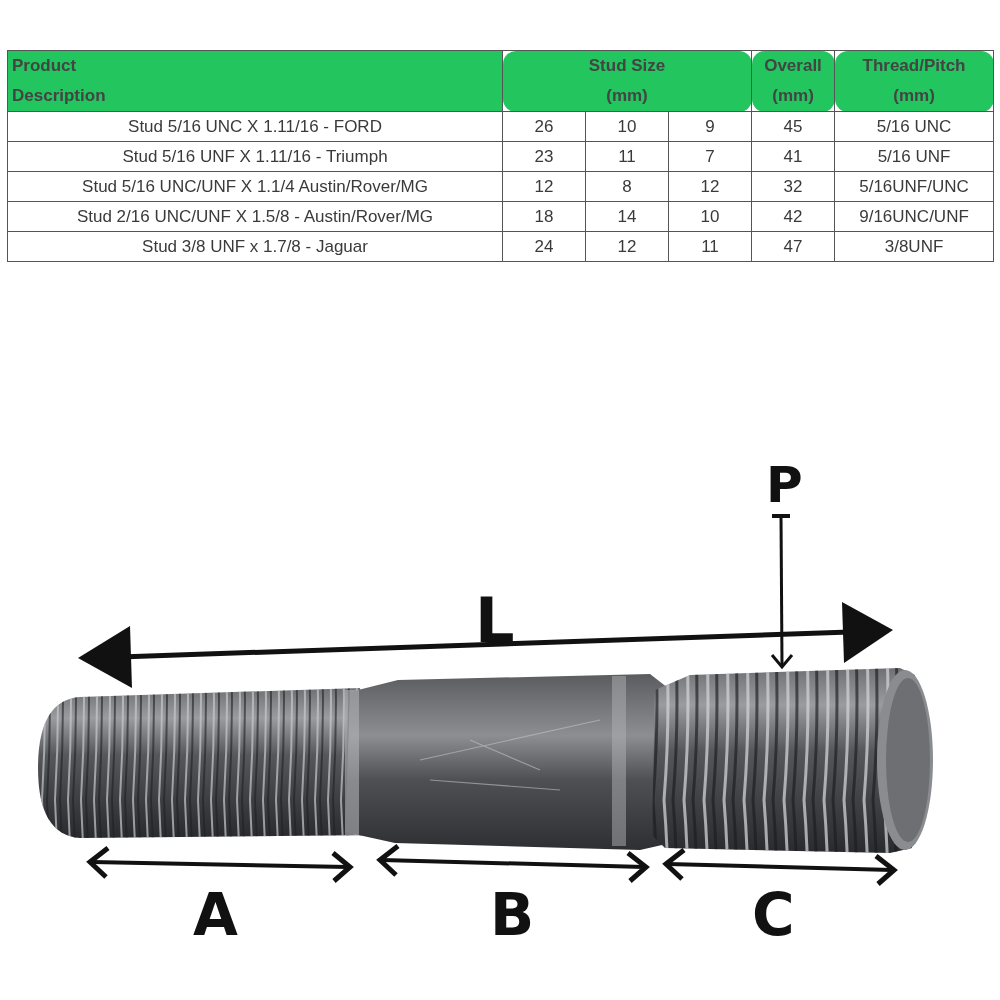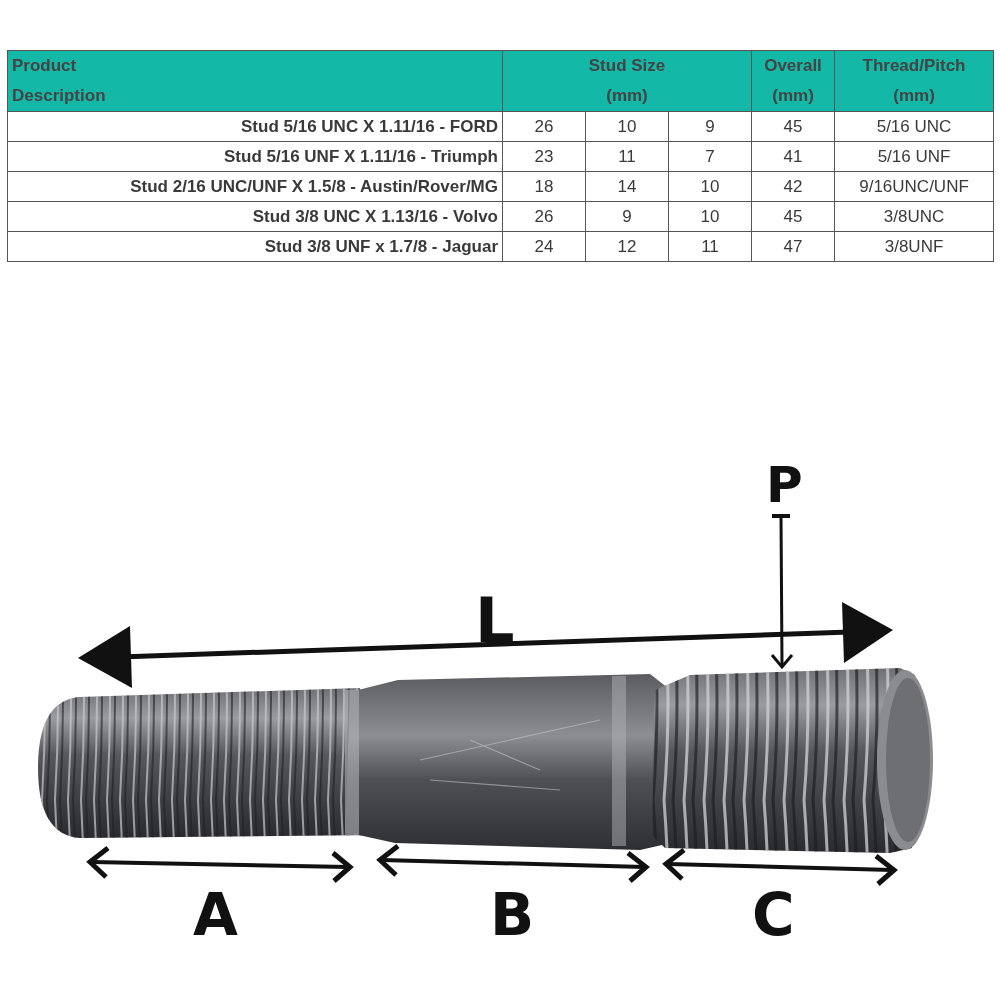--- a/index.html
+++ b/index.html
@@ -1,24 +1,24 @@
 <!DOCTYPE html>
 <html><head>
 <meta charset="utf-8">
 <style>
   html, body { margin:0; padding:0; background:#ffffff; }
   body { width:1000px; height:1000px; position:relative; overflow:hidden; font-family:"Liberation Sans", "DejaVu Sans", sans-serif; color:#3a3a3a; }
   .spec-table { position:absolute; left:7px; top:50px; width:986px; border-collapse:collapse; table-layout:fixed; font-size:17px; }
   .spec-table td { border:1.5px solid #555; padding:0 4px; height:29px; line-height:29px; white-space:nowrap; overflow:hidden; }
-  .spec-table .hdr td { background:#14b8a6; font-weight:bold; color:#444; line-height:30px;margin-left:20px; }
+  .spec-table .hdr td { background:#22c55e; font-weight:bold; color:#444; line-height:30px;margin-left:20px; }
   .spec-table .hdr td.desc { border-right:1.5px solid #555; }
-  .spec-table .c { text-align:center; }
+  .spec-table .c { text-align:center;border-radius:13px; }
   .spec-table .sub td { height:58px; line-height:28px; font-weight:bold; color:#444; }
   .spec-table .sub td.sec { font-weight:bold; text-decoration:underline; border-left:none; border-top:none; border-bottom:1.5px solid #555; }
-  .spec-table tr.row td.desc { text-align:right;font-weight:bold; }
+  .spec-table tr.row td.desc { text-align:center; }
   .stud-area { position:absolute; left:0; top:450px; width:1000px; height:550px; }
   .label { position:absolute; font-family:"DejaVu Sans", sans-serif; font-weight:bold; color:#111; font-size:58px; line-height:1; }
 </style>
 </head>
 <body>
 
 <table class="spec-table">
   <colgroup>
     <col style="width:495px">
       <col style="width:83px">
@@ -58,34 +58,34 @@
   </tr>
       <tr class="row">
     <td class="desc">Stud 5/16 UNF X 1.11/16 - Triumph</td>
     <td class="c">23</td>
     <td class="c">11</td>
     <td class="c">7</td>
     <td class="c">41</td>
     <td class="c">5/16 UNF</td>
   </tr>
       <tr class="row">
+    <td class="desc">Stud 5/16 UNC/UNF X 1.1/4 Austin/Rover/MG</td>
+    <td class="c">12</td>
+    <td class="c">8</td>
+    <td class="c">12</td>
+    <td class="c">32</td>
+    <td class="c">5/16UNF/UNC</td>
+  </tr>
+      <tr class="row">
     <td class="desc">Stud 2/16 UNC/UNF X 1.5/8 - Austin/Rover/MG</td>
     <td class="c">18</td>
     <td class="c">14</td>
     <td class="c">10</td>
     <td class="c">42</td>
     <td class="c">9/16UNC/UNF</td>
-  </tr>
-      <tr class="row">
-    <td class="desc">Stud 3/8 UNC X 1.13/16 - Volvo</td>
-    <td class="c">26</td>
-    <td class="c">9</td>
-    <td class="c">10</td>
-    <td class="c">45</td>
-    <td class="c">3/8UNC</td>
   </tr>
       <tr class="row">
     <td class="desc">Stud 3/8 UNF x 1.7/8 - Jaguar</td>
     <td class="c">24</td>
     <td class="c">12</td>
     <td class="c">11</td>
     <td class="c">47</td>
     <td class="c">3/8UNF</td>
   </tr>
     </tbody>

